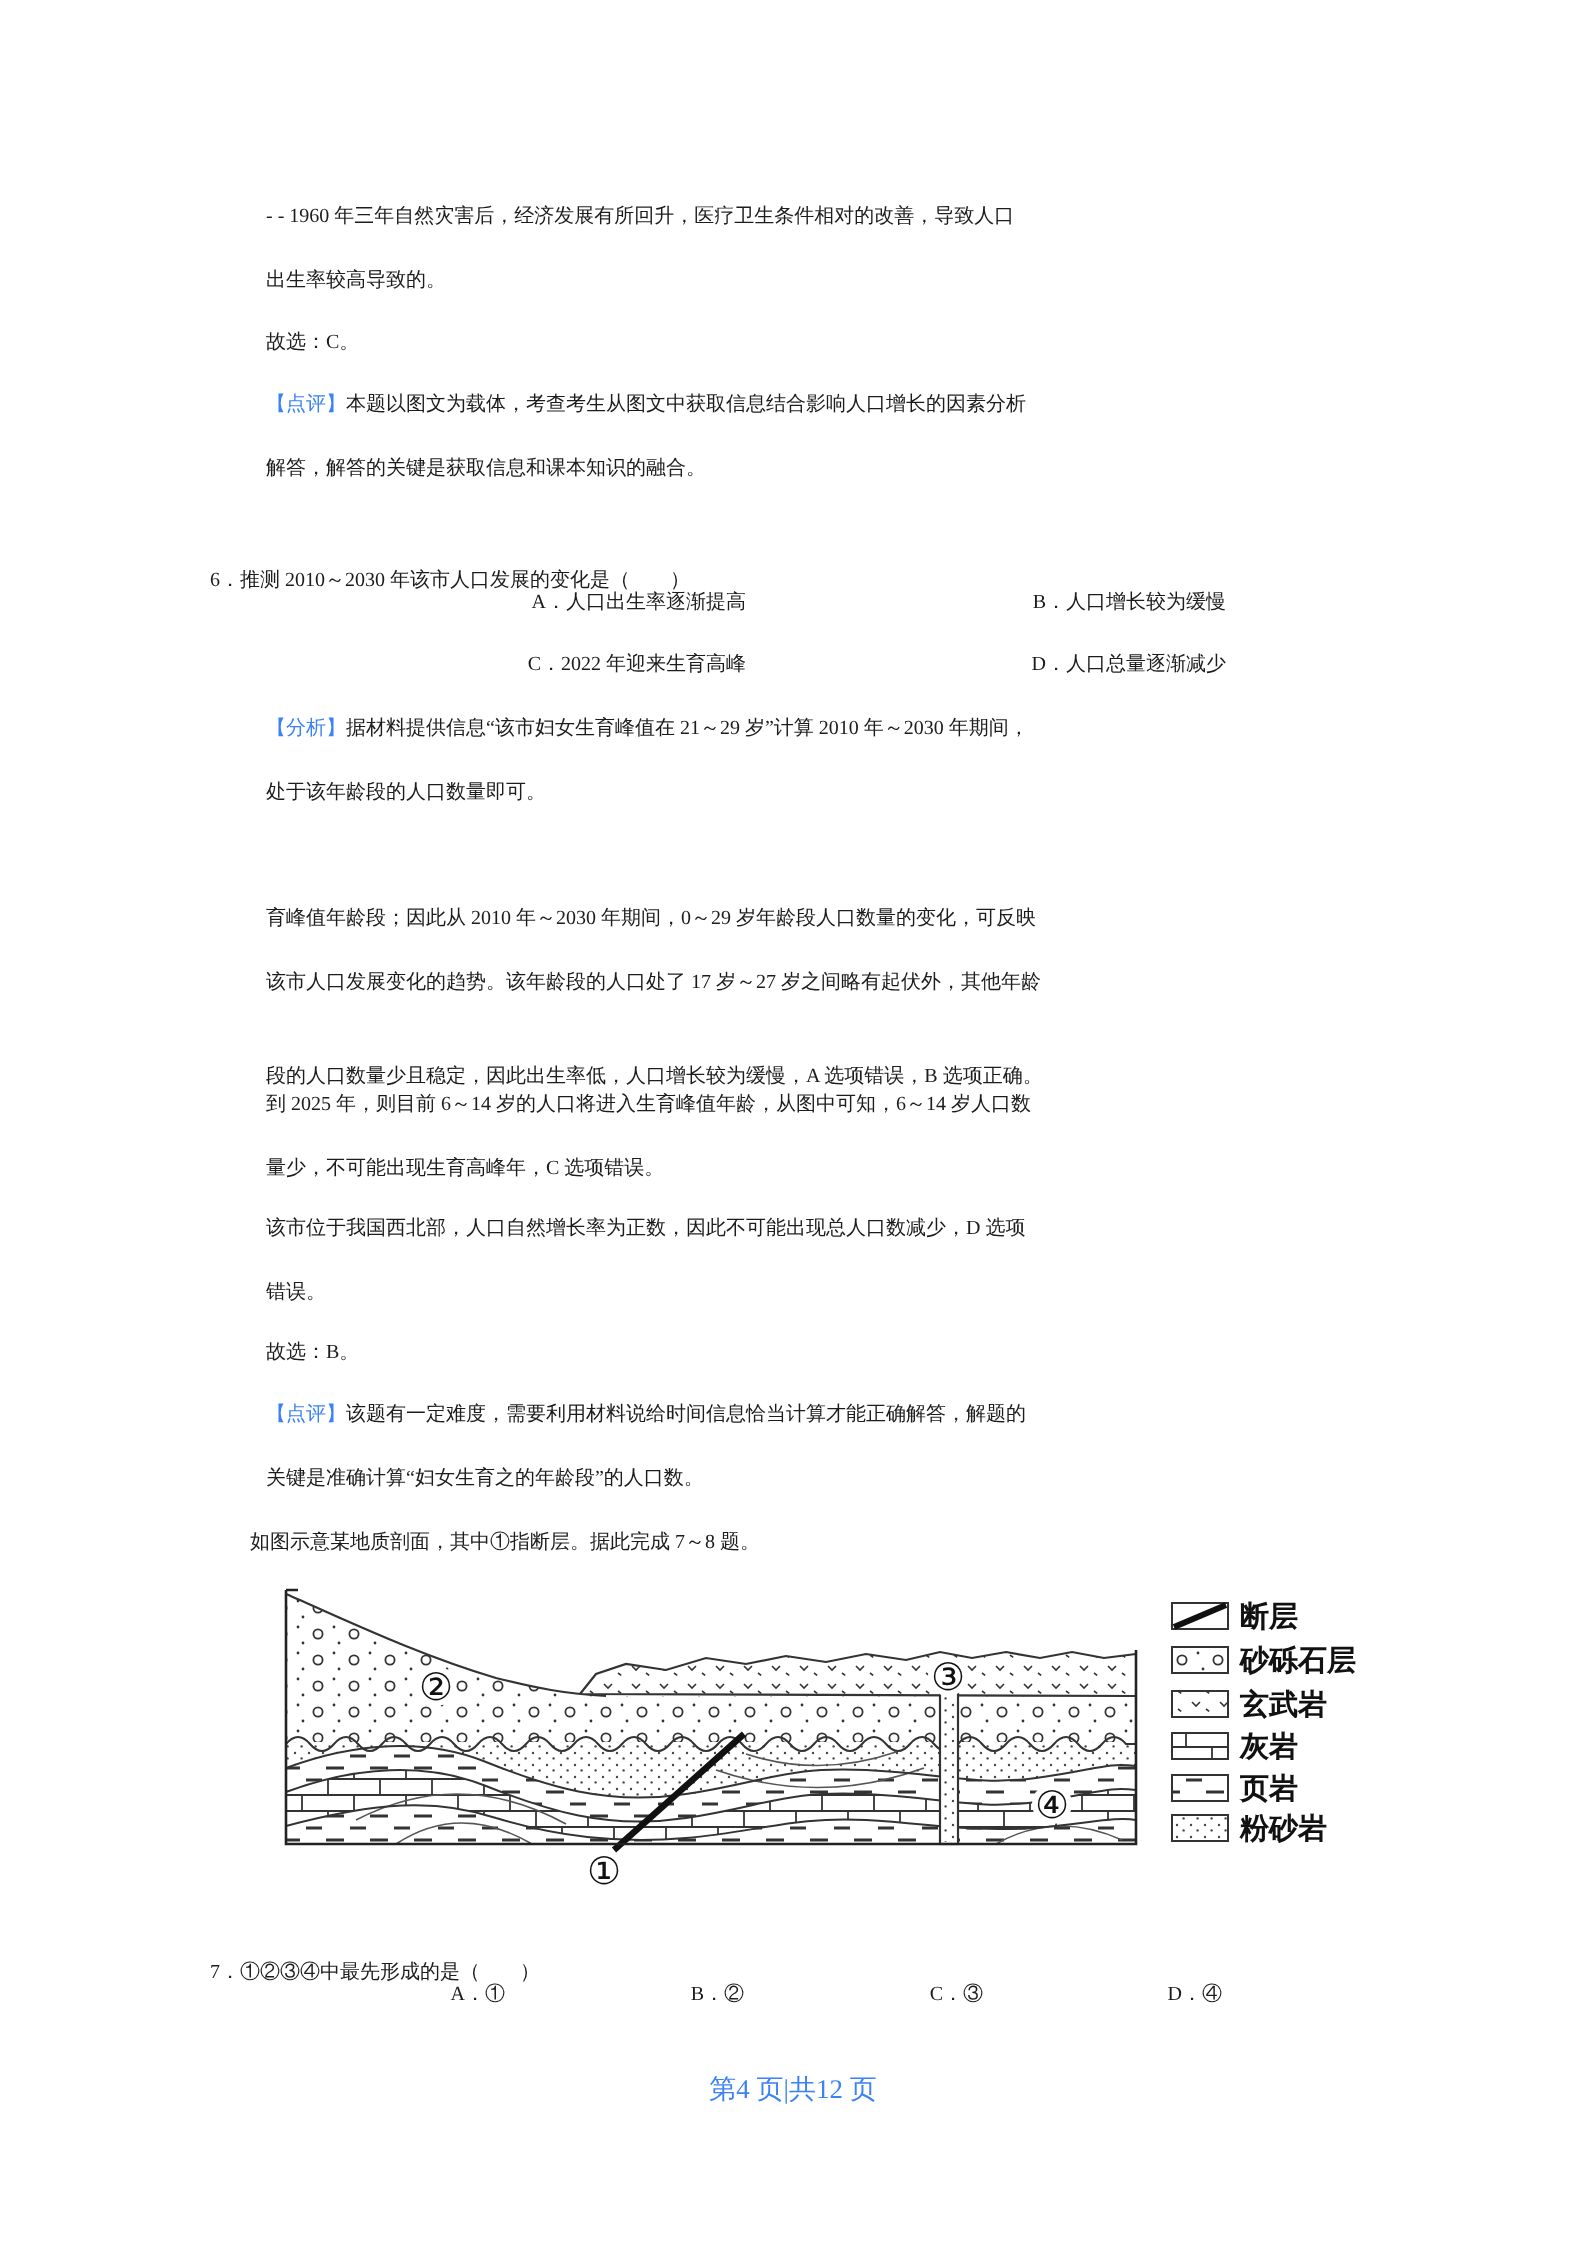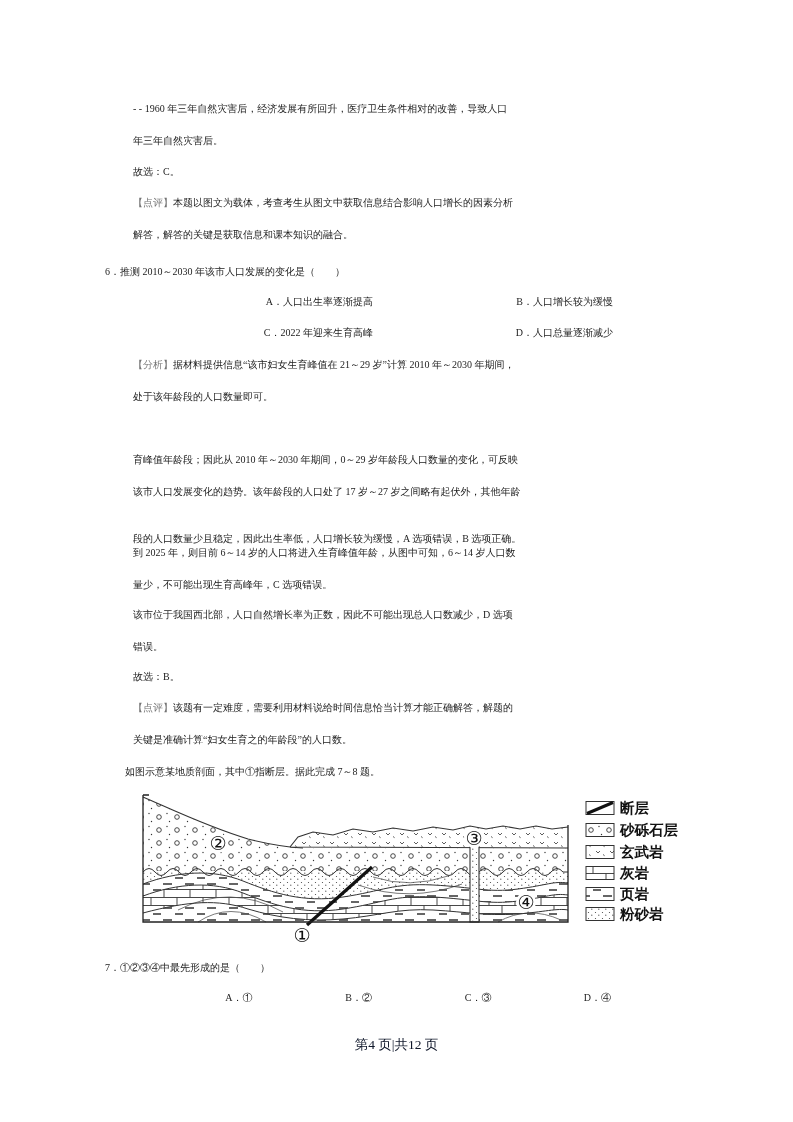--- a/index.html
+++ b/index.html
@@ -1,38 +1,38 @@
 <!DOCTYPE html>
 <html><head>
 <meta charset="utf-8">
 <style>
   html,body{margin:0;padding:0;background:#9a9a9a;}
   .page{position:relative;width:793px;height:1122px;background:#ffffff;overflow:hidden;
         font-family:"Liberation Serif","DejaVu Serif",serif;color:#1c1c1c;}
   .ln{position:absolute;left:133px;font-size:10px;line-height:21px;white-space:nowrap;text-align:right;}
-  .qln{left:105px;}
+  .qln{left:105px;margin-top:19px;}
   .intro{left:125px;font-family:Liberation Serif, serif;}
-  .blab{color:#737373;}
+  .blab{color:#3b82f6;}
   .optrow{display:flex;font-family:Liberation Serif, serif;}
   .opt6{width:240px;}
   .opt7{width:119.5px;}
   .footer{position:absolute;top:1036px;left:0;width:100%;text-align:center;
-          font-size:13.5px;color:#0f172a;}
+          font-size:13.5px;color:#3b82f6;}
   .figwrap{position:absolute;left:118px;top:785px;width:585px;height:162px;}
   svg text{font-family:"Liberation Serif","DejaVu Serif",serif;fill:#111;}
   svg text.marker{font-family:"DejaVu Sans","Liberation Sans",sans-serif;font-size:19px;}
   svg text.legtext{font-size:14.5px;font-weight:bold;}
 </style>
 </head>
 <body>
 
 <div class="page">
 
   <div class="ln" style="top:98px">- - 1960 年三年自然灾害后，经济发展有所回升，医疗卫生条件相对的改善，导致人口</div>
-  <div class="ln" style="top:130px">年三年自然灾害后。</div>
+  <div class="ln" style="top:130px">出生率较高导致的。</div>
   <div class="ln" style="top:161px">故选：C。</div>
 
   <div class="ln" style="top:192px">
     <span class="blab">【点评】</span><span>本题以图文为载体，考查考生从图文中获取信息结合影响人口增长的因素分析</span>
   </div>
   <div class="ln" style="top:224px">解答，解答的关键是获取信息和课本知识的融合。</div>
 
   <div class="ln qln" style="top:261px">
     <span>6．</span><span>推测 2010～2030 年该市人口发展的变化是（　　）</span>
   </div>

